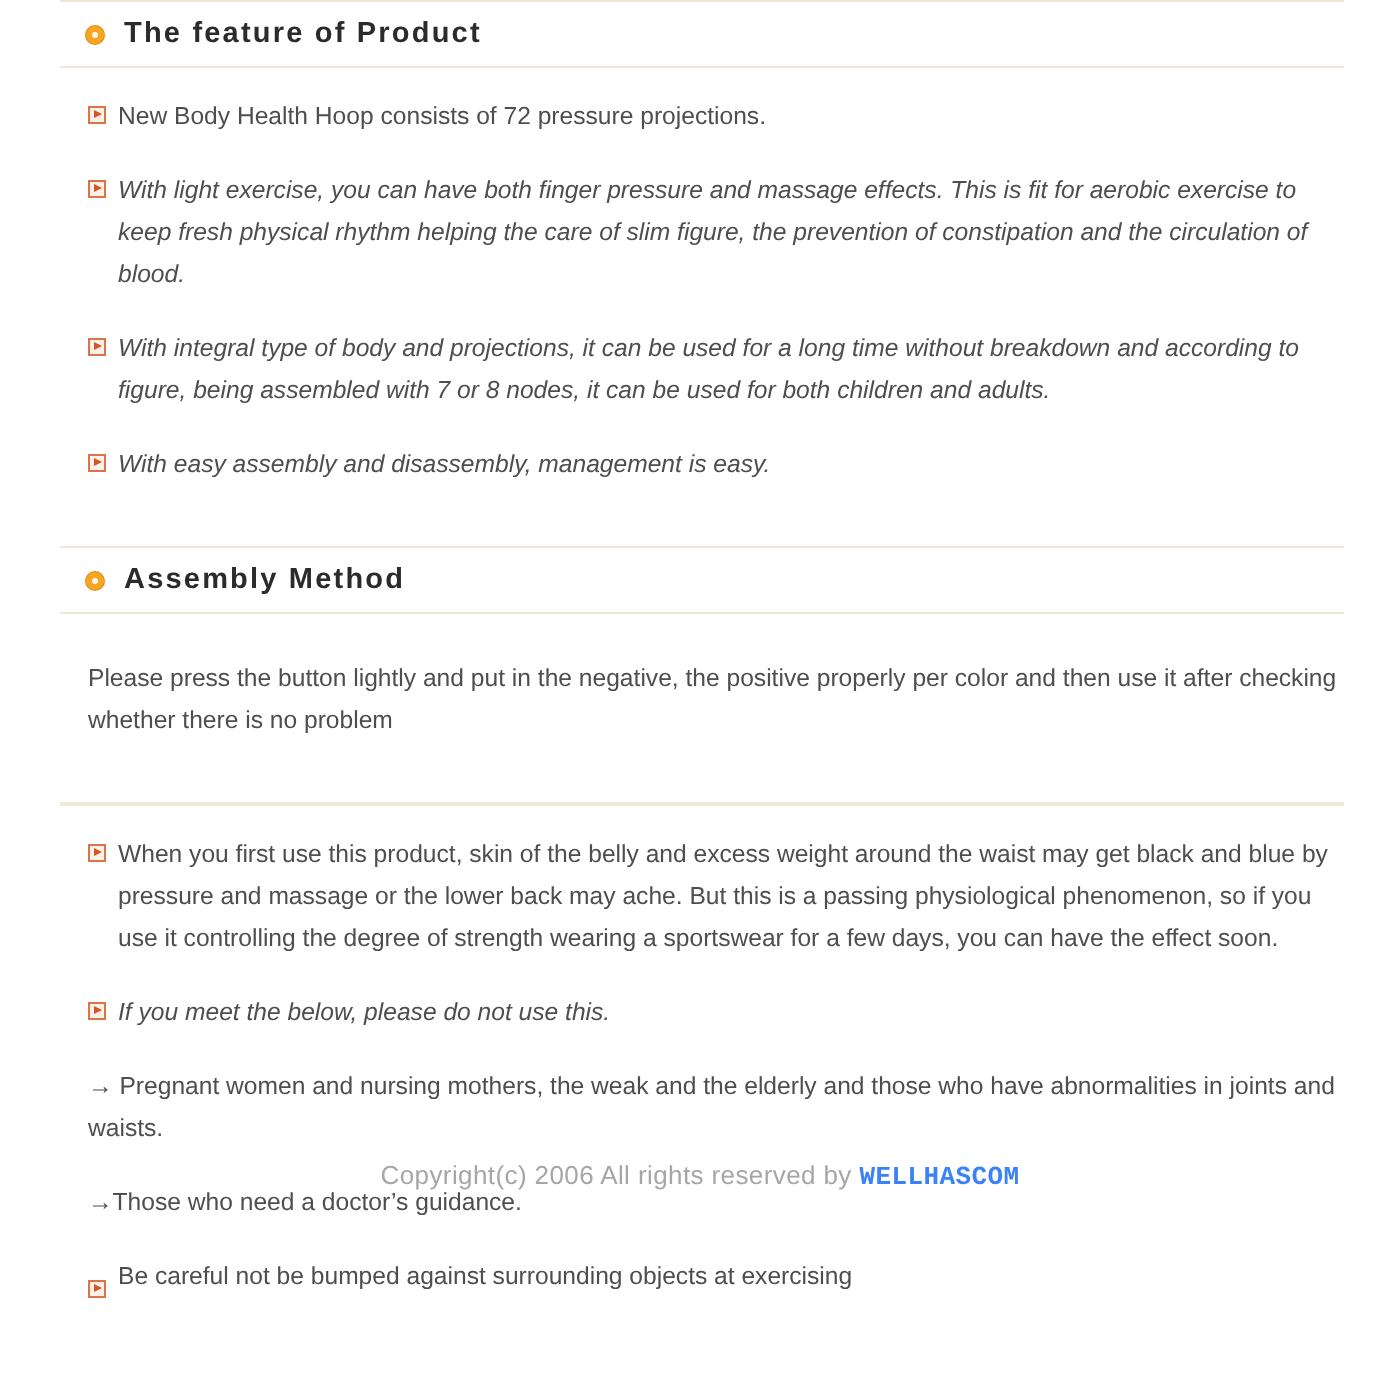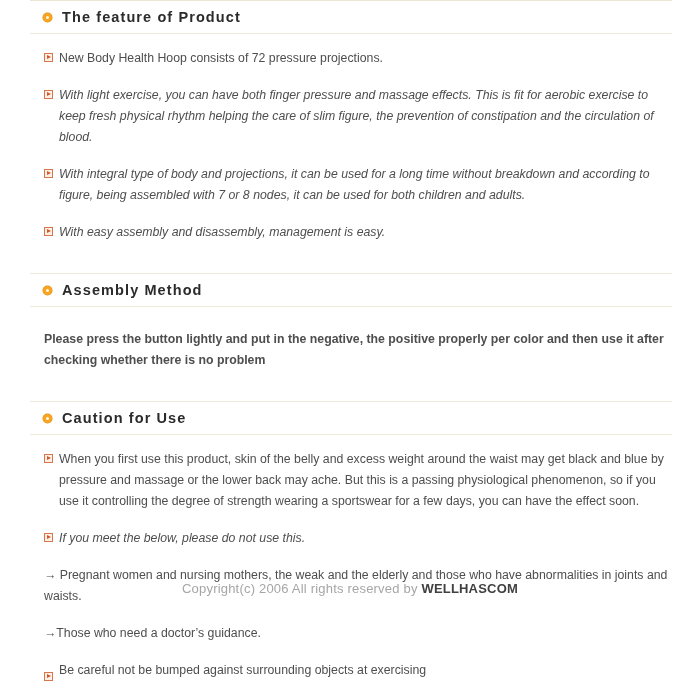--- a/index.html
+++ b/index.html
@@ -76,21 +76,21 @@
 
   .para {
     display: flex;
     align-items: flex-start;
     font-size: 12.3px;
     line-height: 21px;
     color: #4e4e4e;
     margin: 0;
   }
   .para + .para { margin-top: 16px; font-style: italic; }
-  .para.plain { padding-left: 0; font-weight: bold; }
+  .para.plain { padding-left: 0; }
 
   .sq-icon {
     flex: 0 0 auto;
     width: 9px;
     height: 9px;
     margin: 5px 6px 0 0;
     border: 1px solid #d8754a;
     background: #fdf0e7;
     position: relative;
   }
@@ -124,22 +124,23 @@
     position: absolute;
     left: 0;
     right: 0;
     bottom: 4px;
     text-align: center;
     font-size: 13px;
     color: #a6a6a6;
     letter-spacing: 0.2px;
   }
   .footer .brand {
-    color: #404040;
+    color: #3b82f6;
     font-weight: bold;
+    font-family: Liberation Mono, monospace;
   }
 </style>
 </head>
 <body>
 
 <div class="page">
 
   <hr class="rule top-rule">
 
   <div class="section-head">
@@ -191,24 +192,20 @@
   <div class="section-body">
     <div class="para plain">
       <span class="para-text">Please press the button lightly and put in the negative, the positive properly per color and then use it after checking whether there is no problem</span>
     </div>
   </div>
 
   <div class="spacer-lg"></div>
 
   <hr class="rule">
 
-  <div class="section-head">
-    <span class="bullet-ring"></span>
-    <span class="section-title">Caution for Use</span>
-  </div>
 
   <hr class="rule">
 
   <div class="spacer-sm"></div>
 
   <div class="section-body">
 
     <div class="para">
       <span class="sq-icon"></span>
       <span class="para-text">When you first use this product, skin of the belly and excess weight around the waist may get black and blue by pressure and massage or the lower back may ache. But this is a passing physiological phenomenon, so if you use it controlling the degree of strength wearing a sportswear for a few days, you can have the effect soon.</span>

